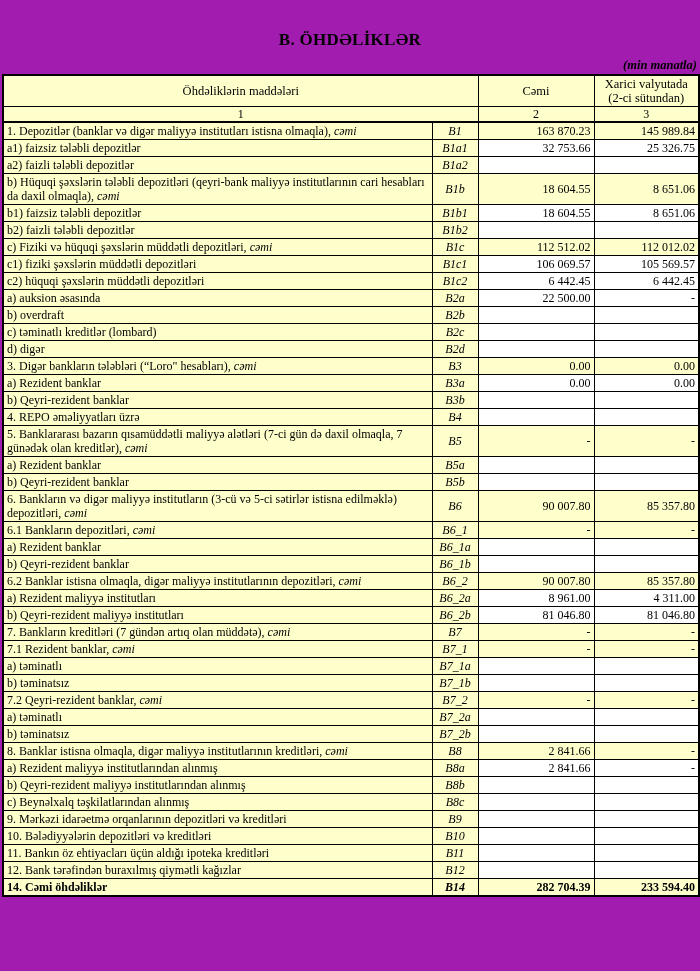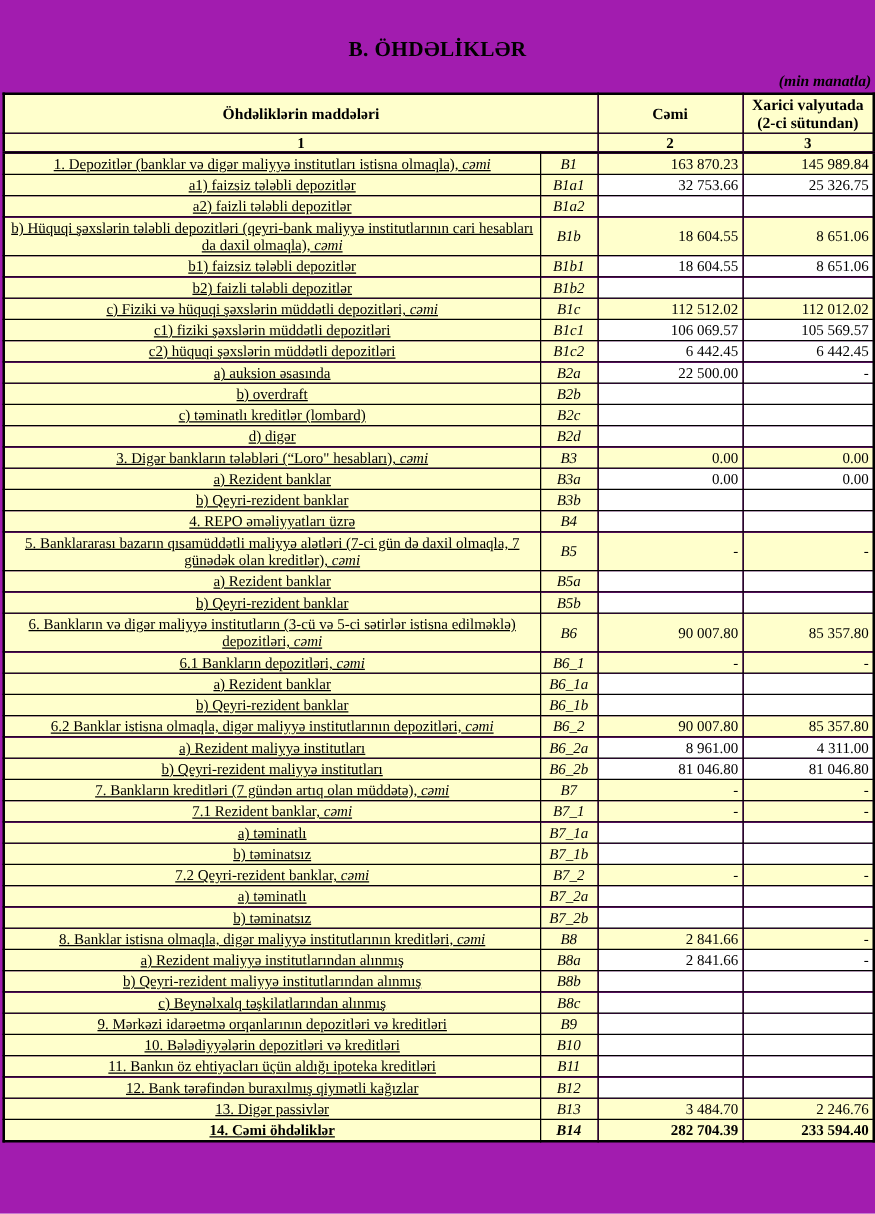--- a/index.html
+++ b/index.html
@@ -42,25 +42,25 @@
   }
   table.liab th, table.liab td {
     border: 1px solid #000;
     background: #FFFFCC;
     font-size: 12px;
     line-height: 14px;
     padding: 1px 3px;
     vertical-align: middle;
     overflow: hidden;
   }
-  thead th { font-weight: bold; text-align: center; }
+  thead th { font-weight: normal; text-align: center; }
   tr.hdr th { height: 26px; font-size: 12.5px; }
   tr.nums th { height: 12px; border-bottom: 2px solid #000; padding: 0 3px; }
   tbody td { height: 14px; }
-  td.label { text-align: center; text-decoration: underline; }
+  td.label { text-align: left; }
   td.ind0 { padding-left: 4px; }
   td.ind1 { padding-left: 22px; }
   td.ind2 { padding-left: 44px; }
   td.code { text-align: center; font-style: italic; }
   td.val  { text-align: right; padding-right: 4px; }
   td.val.w { background: #ffffff; }
   tr.bold-row td { font-weight: bold; }
   i { font-style: italic; }
 </style>
 </head>
@@ -335,26 +335,20 @@
           <td class="code">B11</td>
           <td class="val w"></td>
           <td class="val w"></td>
         </tr>
         <tr>
           <td class="label ind0">12. Bank tərəfindən buraxılmış qiymətli kağızlar</td>
           <td class="code">B12</td>
           <td class="val w"></td>
           <td class="val w"></td>
         </tr>
-        <tr>
-          <td class="label ind0">13. Digər passivlər</td>
-          <td class="code">B13</td>
-          <td class="val y">3 484.70</td>
-          <td class="val y">2 246.76</td>
-        </tr>
         <tr class="bold-row">
           <td class="label ind0">14. Cəmi öhdəliklər</td>
           <td class="code">B14</td>
           <td class="val y">282 704.39</td>
           <td class="val y">233 594.40</td>
         </tr>
       </tbody>
   </table>
 </div>
 

